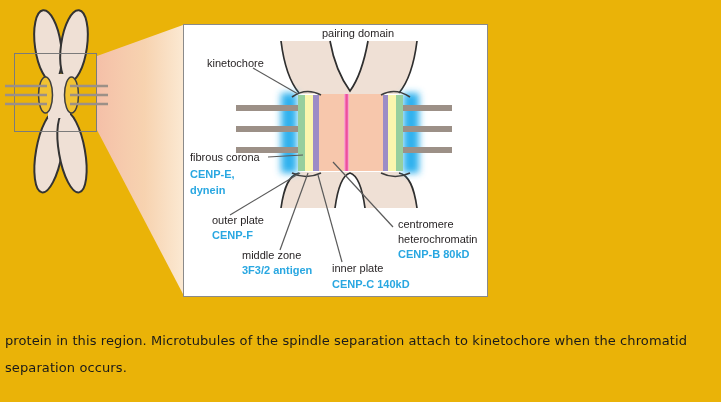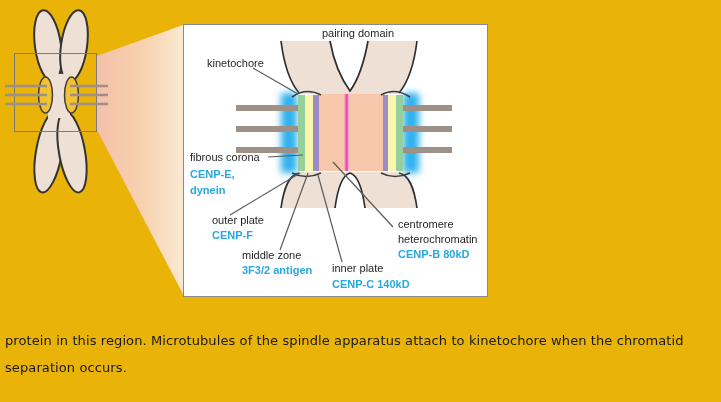--- a/index.html
+++ b/index.html
@@ -127,17 +127,17 @@
       <text class="lbl" x="149" y="249">inner plate</text>
       <text class="lbl-cyan" x="149" y="265">CENP-C 140kD</text>
 
       <text class="lbl" x="215" y="205">centromere</text>
       <text class="lbl" x="215" y="220">heterochromatin</text>
       <text class="lbl-cyan" x="215" y="235">CENP-B 80kD</text>
     </g>
   </svg>
 
   <div class="caption">
-    <div>protein in this region. Microtubules of the spindle apparatus attach to kinetochore when the chromatid</div>
+    <div>protein in this region. Microtubules of the spindle separation attach to kinetochore when the chromatid</div>
     <div>separation occurs.</div>
   </div>
 
 </div>
 
 </body></html>

